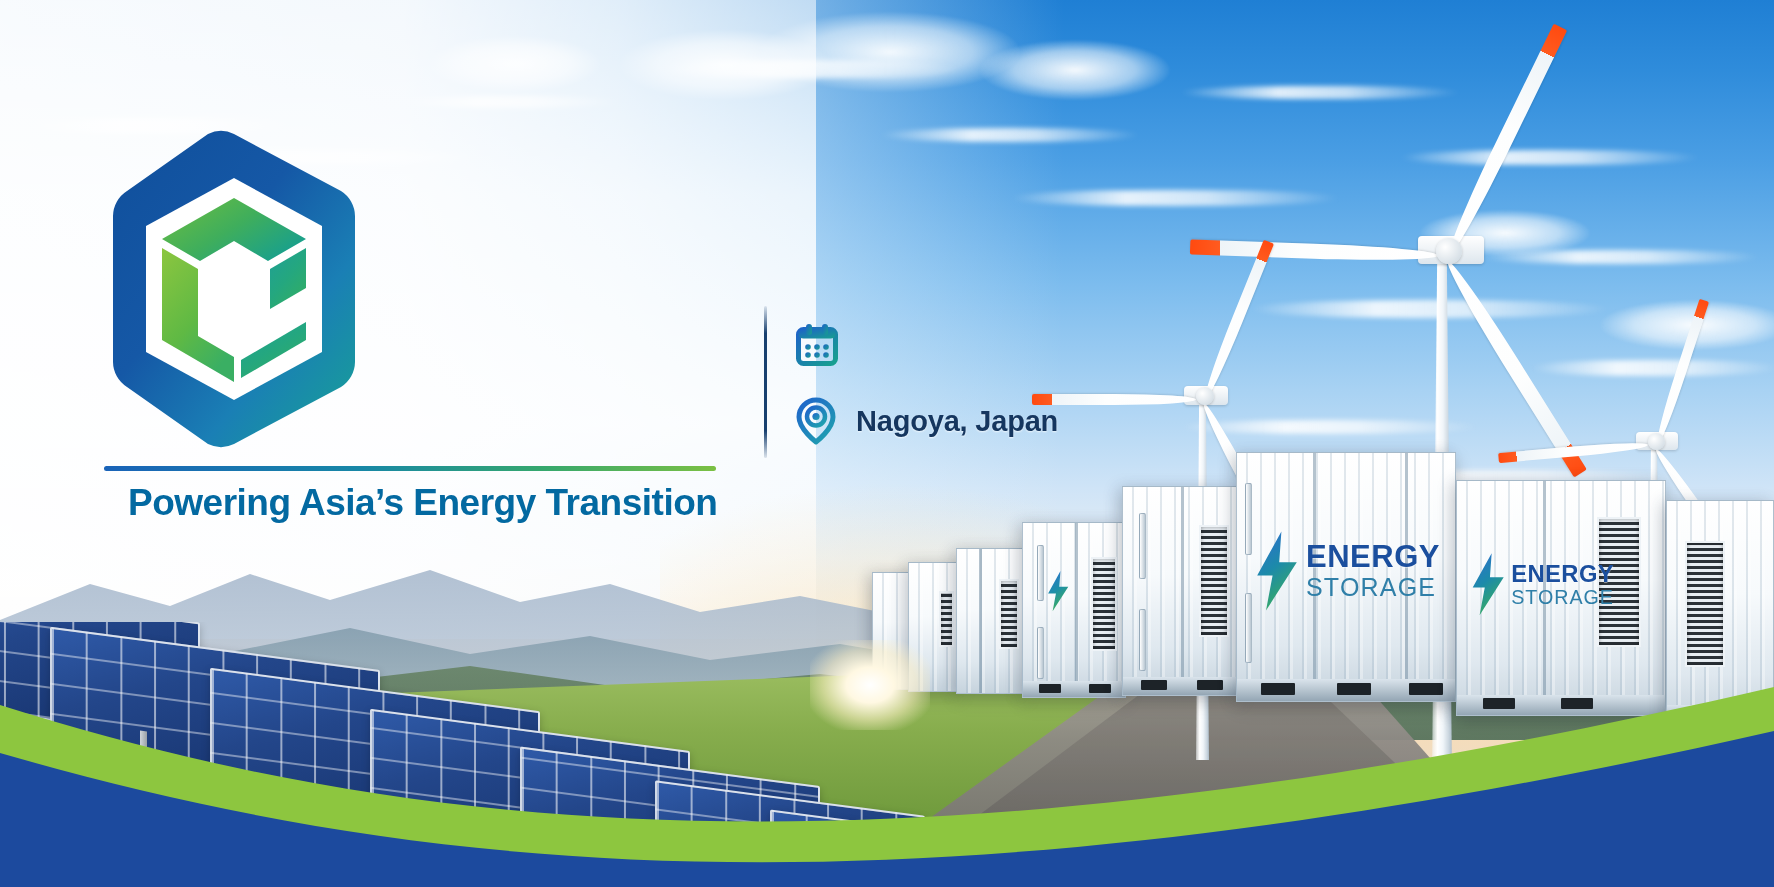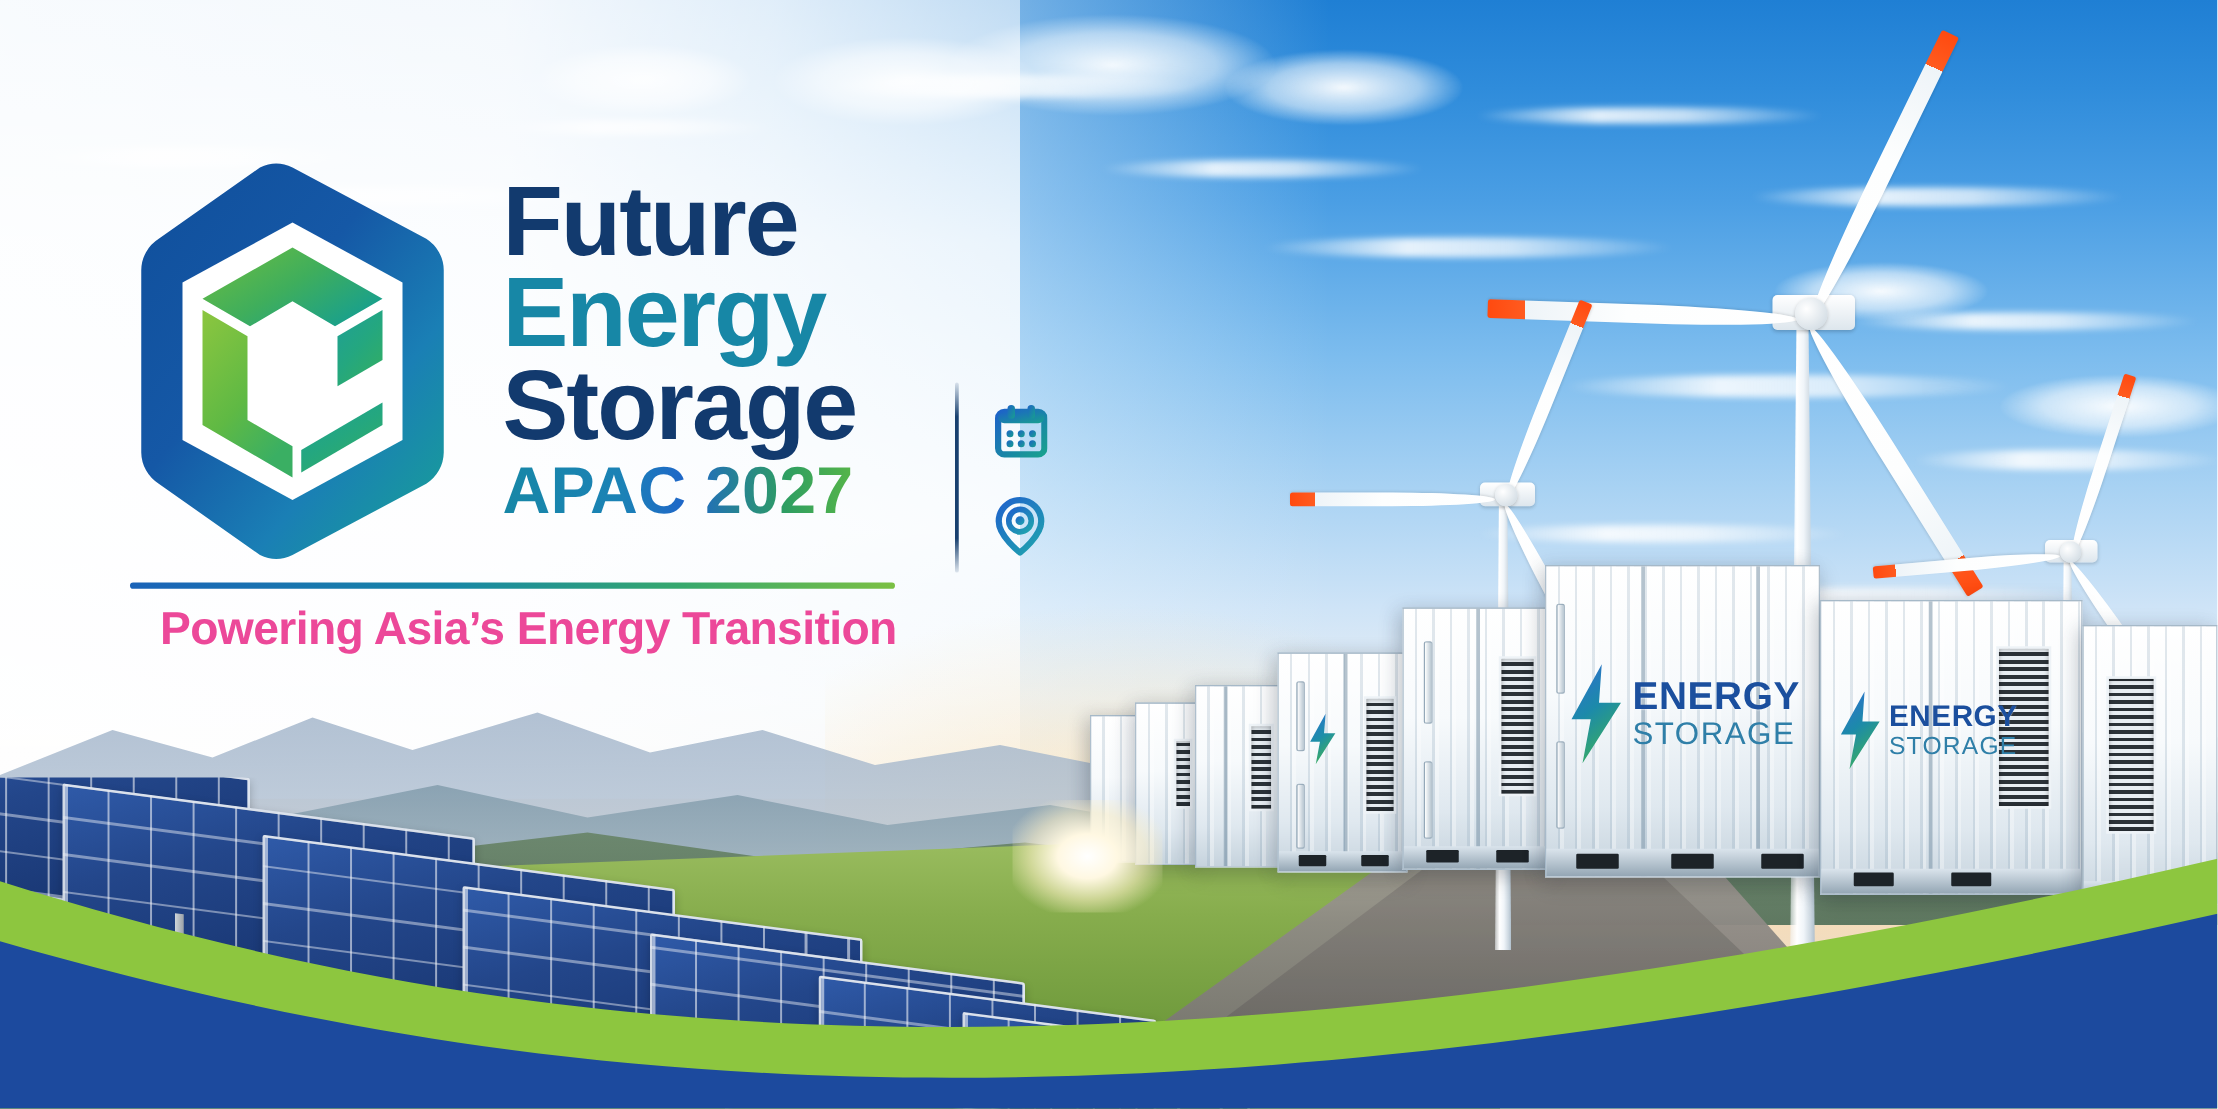--- a/index.html
+++ b/index.html
@@ -230,21 +230,21 @@
   }
 
   .hr-gradient {
     position:absolute; left:104px; top:466px; width:612px; height:5px;
     border-radius:3px;
     background:linear-gradient(90deg,#1a63b8 0%, #1787a6 42%, #36a86d 72%, #7bc043 100%);
   }
 
   .tagline {
     position:absolute; left:128px; top:482px;
-    font-size:37px; font-weight:700; color:#ec4899; letter-spacing:-0.5px;
+    font-size:37px; font-weight:700; color:#0369a1; letter-spacing:-0.5px;
     text-shadow:0 1px 3px rgba(255,255,255,0.9);
   }
 </style>
 </head>
 <body>
 
 <div class="banner">
 
   <div class="sky"></div>
 
@@ -503,26 +503,20 @@
       <path d="M136,70 L208,111 L170,133 L136,113 L102,133 L64,111 Z" fill="url(#cubeTop)"></path>
       <path d="M64,120 L100,141 L100,208 L136,229 L136,254 L64,212 Z" fill="url(#cubeLeft)"></path>
       <path d="M208,120 L208,160 L172,181 L172,141 Z" fill="url(#cubeRight)"></path>
       <path d="M143,232 L208,194 L208,212 L143,250 Z" fill="url(#cubeRight)"></path>
 
       <path d="M136,124 L166,141 L166,176 L136,193 L106,176 L106,141 Z" fill="#ffffff"></path>
 
       <path d="M136,115 L136,124" stroke="#ffffff" stroke-width="5" fill="none"></path>
     </svg>
 
-    <div class="wordmark">
-      <span class="wm-line wm-future">Future</span>
-      <span class="wm-line wm-energy">Energy</span>
-      <span class="wm-line wm-storage">Storage</span>
-      <span class="wm-apac">APAC 2027</span>
-    </div>
 
     <div class="vdivider"></div>
 
     <div class="info">
 
       <div class="info-row">
         <svg width="42" height="44" viewBox="0 0 42 44">
           <defs>
               <linearGradient id="calG" x1="0" y1="0" x2="1" y2="1">
             <stop offset="0%" stop-color="#1d63c8"></stop>
@@ -547,20 +541,21 @@
           <defs>
               <linearGradient id="pinG" x1="0" y1="0" x2="0.8" y2="1">
             <stop offset="0%" stop-color="#1f63cc"></stop>
                 <stop offset="100%" stop-color="#1f9fb0"></stop>
           </linearGradient>
             </defs>
           <path d="M20,3 C10.6,3 3,10.6 3,20 C3,32 20,45 20,45 C20,45 37,32 37,20 C37,10.6 29.4,3 20,3 Z" fill="none" stroke="url(#pinG)" stroke-width="5" stroke-linejoin="round"></path>
           <circle cx="20" cy="19.5" r="9" fill="none" stroke="url(#pinG)" stroke-width="4.5"></circle>
           <circle cx="20" cy="19.5" r="3.6" fill="url(#pinG)"></circle>
         </svg>
+        <span class="info-text">Nagoya, Japan</span>
       </div>
 
     </div>
 
     <div class="hr-gradient"></div>
     <div class="tagline">Powering Asia’s Energy Transition</div>
 
   </div>
 </div>
 

